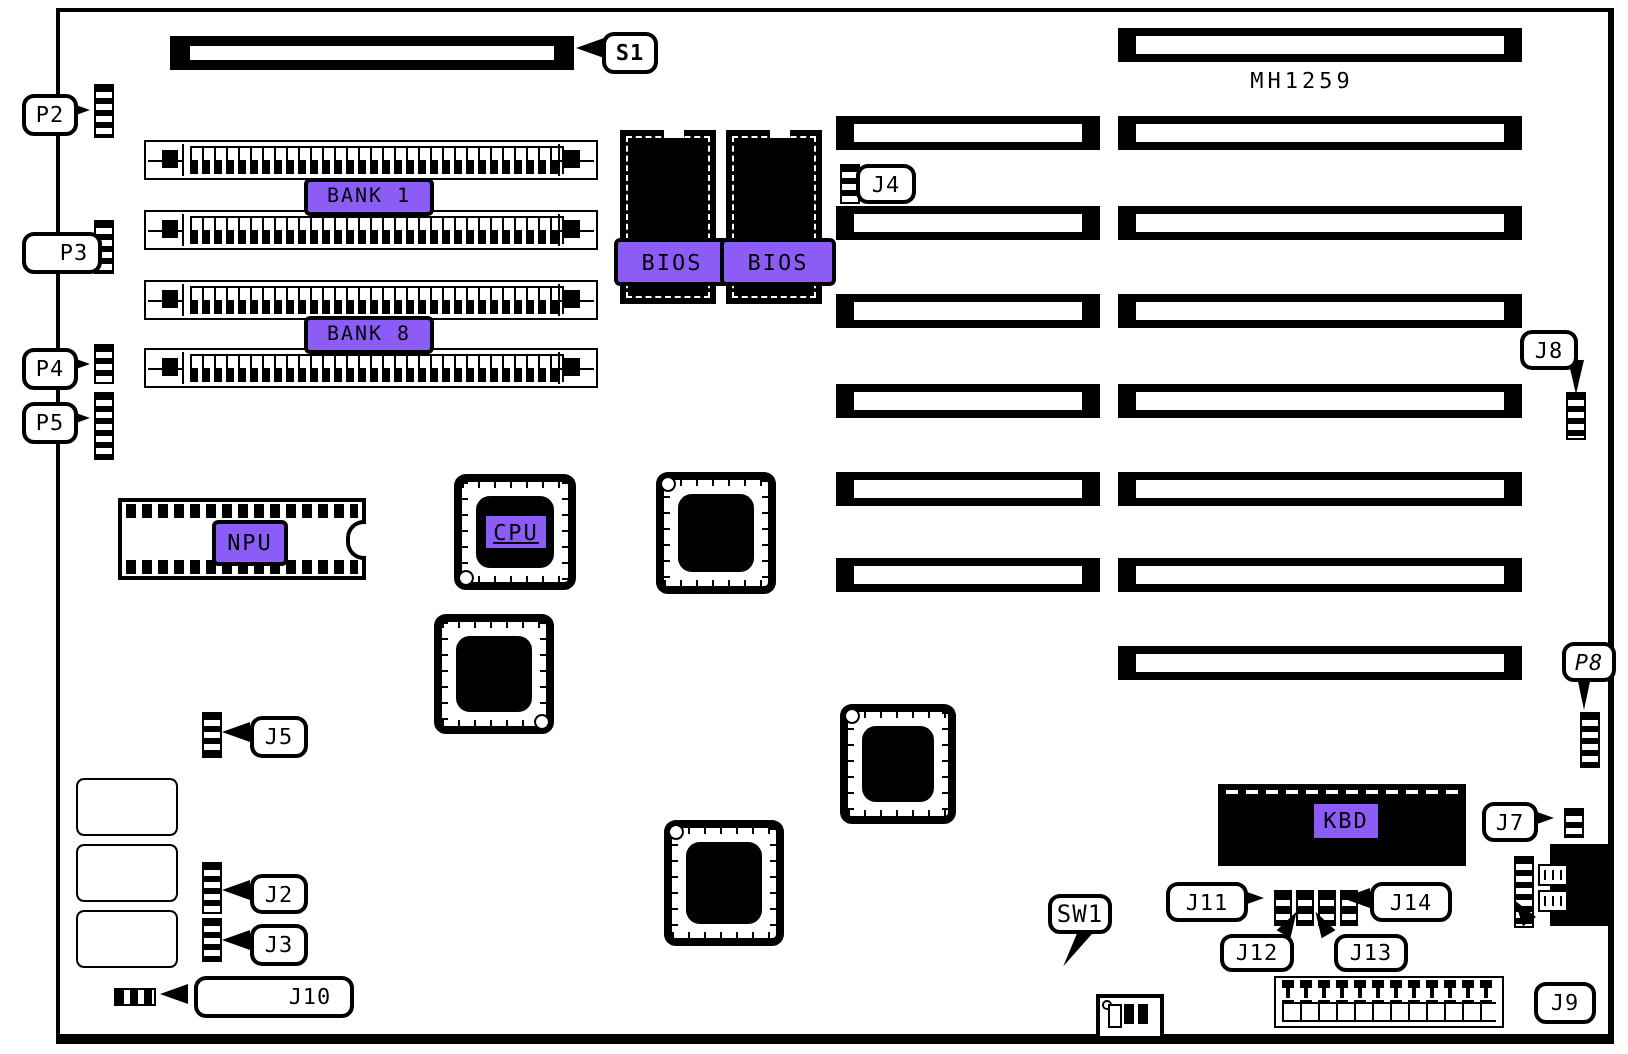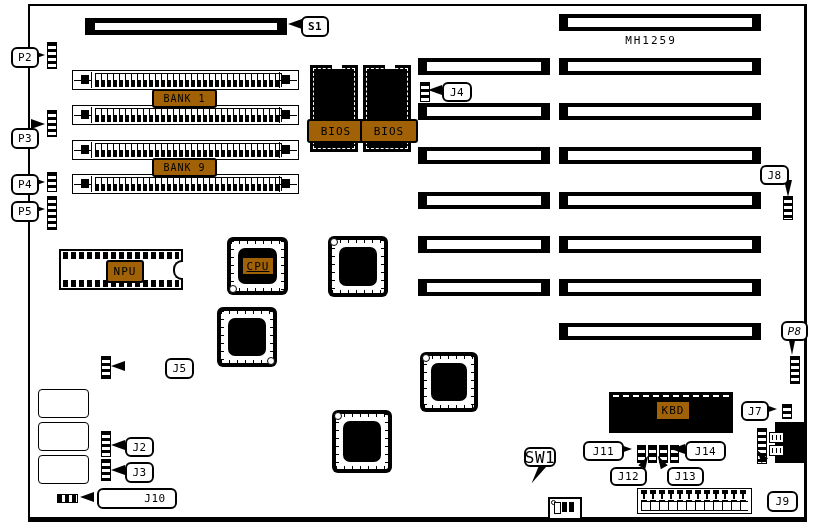--- a/index.html
+++ b/index.html
@@ -43,21 +43,21 @@
   .dip::before{top:1px}.dip::after{bottom:1px}
   .dip .notch{position:absolute;right:-2px;top:50%;transform:translateY(-50%);width:8px;height:16px;
     background:#fff;border:2px solid #000;border-right:none;border-radius:9px 0 0 9px;z-index:2;}
   
   .bios{position:absolute;width:48px;height:87px;background:#000;}
   .bios::before{content:"";position:absolute;inset:3px;border:1px dashed #fff;}
   .bios .notch{position:absolute;top:0;left:50%;transform:translateX(-20%);width:10px;height:4px;background:#fff;}
   .kbd{position:absolute;background:#000;}
   .kbd::before{content:"";position:absolute;left:4px;right:4px;top:3px;border-top:2px dashed #fff;}
   
-  .lbl{position:absolute;background:#a16207;border:2px solid #000;border-radius:3px;z-index:3;
+  .lbl{position:absolute;background:#8b5cf6;border:2px solid #000;border-radius:3px;z-index:3;
        display:flex;align-items:center;justify-content:center;font-size:11px;letter-spacing:1px;white-space:nowrap;}
   .lbl.plain{border:none;border-radius:0;}
   
   .co{position:absolute;background:#fff;border:2px solid #000;border-radius:6px;z-index:5;
       display:flex;align-items:center;justify-content:center;font-size:11px;letter-spacing:0.5px;}
   
   .tr{position:absolute;width:0;height:0;z-index:4;}
   .tr.r{border-top:5px solid transparent;border-bottom:5px solid transparent;border-left:14px solid #000;}
   .tr.l{border-top:5px solid transparent;border-bottom:5px solid transparent;border-right:14px solid #000;}
   .tr.d{border-left:4px solid transparent;border-right:4px solid transparent;border-top:17px solid #000;}
@@ -168,21 +168,21 @@
       <div class="comb"></div>
       <div class="endR"></div>
     </div>
   <div class="simm" style="top:174px;">
       <div class="endL"></div>
       <div class="comb"></div>
       <div class="endR"></div>
     </div>
 
   <div class="lbl" style="left:152px;top:89px;width:61px;height:15px;font-size:10px;">BANK 1</div>
-  <div class="lbl" style="left:152px;top:158px;width:61px;height:15px;font-size:10px;">BANK 9</div>
+  <div class="lbl" style="left:152px;top:158px;width:61px;height:15px;font-size:10px;">BANK 8</div>
 
   <div class="bios" style="left:310px;top:65px;">
       <div class="notch"></div>
     </div>
   <div class="bios" style="left:363px;top:65px;">
       <div class="notch"></div>
     </div>
   <div class="lbl" style="left:307px;top:119px;width:54px;height:20px;">BIOS</div>
   <div class="lbl" style="left:360px;top:119px;width:54px;height:20px;">BIOS</div>
 
@@ -258,34 +258,34 @@
 
   <div class="sw1">
     <div class="pdot"></div>
     <div class="b o" style="left:4px;"></div>
     <div class="b f" style="left:12px;"></div>
     <div class="b f" style="left:19px;"></div>
   </div>
 
   <div class="co" style="left:11px;top:47px;width:24px;height:17px;">P2</div>
   <div class="tr r" style="left:31px;top:50px;"></div>
-  <div class="co" style="left:11px;top:128px;width:24px;height:17px;">P3</div>
+  <div class="co" style="left:11px;top:116px;width:24px;height:17px;padding-left:12px;">P3</div>
   <div class="tr r" style="left:31px;top:119px;"></div>
   <div class="co" style="left:11px;top:174px;width:24px;height:17px;">P4</div>
   <div class="tr r" style="left:31px;top:177px;"></div>
   <div class="co" style="left:11px;top:201px;width:24px;height:17px;">P5</div>
   <div class="tr r" style="left:31px;top:204px;"></div>
 
   <div class="co" style="left:301px;top:16px;width:24px;height:17px;font-weight:bold;">S1</div>
   <div class="tr l" style="left:288px;top:19px;"></div>
 
-  <div class="co" style="left:442px;top:82px;width:26px;height:16px;">J4</div>
+  <div class="co" style="left:428px;top:82px;width:26px;height:16px;">J4</div>
   <div class="tr l" style="left:428px;top:85px;"></div>
 
-  <div class="co" style="left:125px;top:358px;width:25px;height:17px;margin-left:40px;">J5</div>
+  <div class="co" style="left:125px;top:358px;width:25px;height:17px;">J5</div>
   <div class="tr l" style="left:111px;top:361px;"></div>
   <div class="co" style="left:125px;top:437px;width:25px;height:16px;">J2</div>
   <div class="tr l" style="left:111px;top:440px;"></div>
   <div class="co" style="left:125px;top:462px;width:25px;height:17px;">J3</div>
   <div class="tr l" style="left:111px;top:465px;"></div>
   <div class="co" style="left:97px;top:488px;width:40px;height:17px;padding-left:36px;">J10</div>
   <div class="tr l" style="left:80px;top:492px;"></div>
 
   <div class="co" style="left:760px;top:165px;width:25px;height:16px;">J8</div>
   <div class="tr d" style="left:784px;top:180px;"></div>
@@ -298,16 +298,16 @@
 
   <div class="co" style="left:583px;top:441px;width:37px;height:16px;">J11</div>
   <div class="tr r" style="left:618px;top:444px;"></div>
   <div class="co" style="left:685px;top:441px;width:37px;height:16px;">J14</div>
   <div class="tr l" style="left:671px;top:444px;"></div>
   <div class="co" style="left:610px;top:467px;width:33px;height:15px;">J12</div>
   <div class="tr u" style="left:641px;top:455px;transform:rotate(30deg);"></div>
   <div class="co" style="left:667px;top:467px;width:33px;height:15px;">J13</div>
   <div class="tr u" style="left:657px;top:455px;transform:rotate(-30deg);"></div>
 
-  <div class="co" style="left:524px;top:447px;width:28px;height:16px;font-size:16px;">SW1</div>
+  <div class="co" style="left:524px;top:447px;width:28px;height:16px;font-size:12px;">SW1</div>
   <div class="tr d" style="left:534px;top:461px;border-top-width:24px;transform:rotate(32deg);"></div>
 
 </div>
 
 </body></html>

